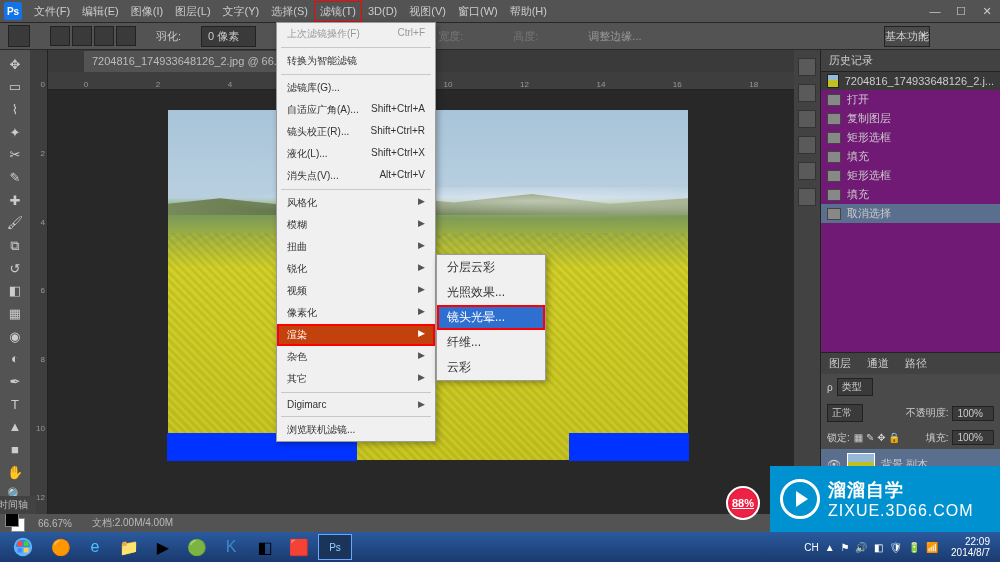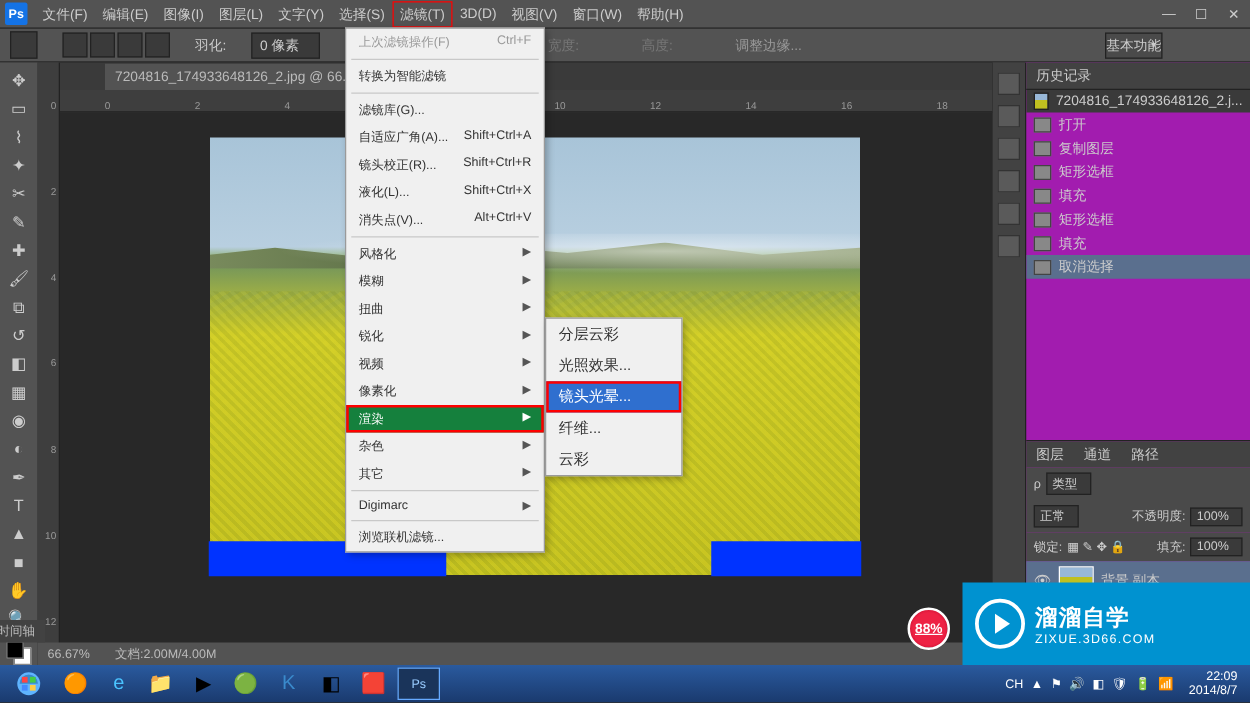--- a/index.html
+++ b/index.html
@@ -42,21 +42,21 @@
 .canvas-img .sky-overlay { position: absolute; left:0; right:0; top:22%; height:10%; background: radial-gradient(ellipse at 70% 40%, #fff8 0%, transparent 60%); }
 .canvas-img .field-texture { position: absolute; left:0; right:0; top:35%; bottom:0; background: repeating-linear-gradient(45deg, rgba(100,120,20,0.15) 0 3px, transparent 3px 6px), repeating-linear-gradient(-30deg, rgba(200,200,40,0.2) 0 4px, transparent 4px 8px); }
 .canvas-img .hills { position: absolute; left:0; right:0; top:22%; height:8%; background: linear-gradient(to right, #788a5c 0%, #5e7147 30%, #6c8052 60%, #8a9a6e 100%); clip-path: polygon(0 60%, 10% 40%, 25% 70%, 40% 30%, 55% 55%, 70% 25%, 85% 60%, 100% 40%, 100% 100%, 0 100%); }
 .canvas-img .sel-left { position: absolute; left: -1px; bottom: -1px; width: 190px; height: 28px; background: #0033ff; }
 .canvas-img .sel-right { position: absolute; right: -1px; bottom: -1px; width: 120px; height: 28px; background: #0033ff; }
 
 
 .right-dock { width: 26px; background: #424242; display: flex; flex-direction: column; align-items: center; gap: 8px; padding-top: 8px; }
 .right-dock .dock-icon { width: 18px; height: 18px; background: #5a5a5a; border: 1px solid #333; }
 
-.panels { width: 180px; background: #a21caf; display: flex; flex-direction: column; border-left: 1px solid #222; }
+.panels { width: 180px; background: #701a75; display: flex; flex-direction: column; border-left: 1px solid #222; }
 .panel-tab { background: #424242; padding: 3px 8px; font-size: 11px; color: #ccc; border-bottom: 1px solid #222; }
 .history { flex: 1; overflow: hidden; font-size: 11px; color: #ccc; }
 .history .row { display: flex; align-items: center; padding: 2px 6px; gap: 6px; }
 .history .row.head { background: #3a3a3a; }
 .history .row.active { background: #5a6f8e; }
 .history .thumb { width: 18px; height: 14px; background: linear-gradient(#98b8d8 40%, #c0c020 40%); border: 1px solid #222; }
 .history .icon { width: 14px; height: 12px; background: #888; border: 1px solid #444; }
 
 .layers { height: 180px; border-top: 1px solid #222; font-size: 11px; color: #ccc; }
 .layers .tabs { display: flex; background: #424242; }
@@ -68,40 +68,40 @@
 .layers .eye { width: 14px; height: 12px; }
 .layers .lthumb { width: 28px; height: 22px; background: linear-gradient(#98b8d8 40%, #c0c020 40%); border: 1px solid #fff; }
 .layers .lock { margin-left: auto; width: 10px; height: 12px; }
 
 
 .dropdown { position: absolute; top: 22px; left: 276px; width: 160px; background: #f0f0f0; border: 1px solid #9a9a9a; font-size: 10px; color: #333; z-index: 100; box-shadow: 2px 2px 6px rgba(0,0,0,0.3); }
 .dropdown .item { padding: 4px 10px; display: flex; justify-content: space-between; white-space: nowrap; }
 .dropdown .item.disabled { color: #999; }
 .dropdown .item.sub::after { content: "▶"; font-size: 9px; color: #555; }
 .dropdown .sep { height: 1px; background: #c8c8c8; margin: 2px 4px; }
-.dropdown .item.highlight { background: #15803d; color: #fff; text-align: center; }
+.dropdown .item.highlight { background: #c2410c; color: #fff; text-align: center; }
 .dropdown .item.highlight::after { color: #fff; }
 .dropdown .item.redbox { outline: 2px solid red; outline-offset: -2px; }
 
 .submenu { position: absolute; top: 254px; left: 436px; width: 110px; background: #f0f0f0; border: 1px solid #9a9a9a; font-size: 12px; color: #333; z-index: 101; box-shadow: 2px 2px 6px rgba(0,0,0,0.3); }
 .submenu .item { padding: 4px 10px; white-space: nowrap; }
 .submenu .item.highlight { background: #2f6fcf; color: #fff; }
 .submenu .item.redbox { outline: 2px solid red; outline-offset: -2px; }
 
 
 .statusbar { position: absolute; left: 30px; bottom: 30px; height: 18px; right: 206px; background: #535353; display: flex; align-items: center; font-size: 10px; color: #bbb; padding: 0 8px; gap: 20px; }
 
 
 .badge { position: absolute; right: 240px; bottom: 42px; width: 34px; height: 34px; border-radius: 50%; background: radial-gradient(circle, #e24 60%, #a02 100%); color: #fff; display: flex; align-items: center; justify-content: center; font-size: 11px; font-weight: bold; border: 2px solid #fff; text-decoration: underline; }
 .watermark { position: absolute; right: 0; bottom: 30px; width: 230px; height: 66px; background: #0092d0; color: #fff; display: flex; align-items: center; padding: 0 10px; gap: 8px; }
 .watermark .play { width: 40px; height: 40px; border: 3px solid #fff; border-radius: 50%; display: flex; align-items: center; justify-content: center; }
 .watermark .play::before { content: ""; border-left: 12px solid #fff; border-top: 8px solid transparent; border-bottom: 8px solid transparent; margin-left: 4px; }
 .watermark .wm-txt { display: flex; flex-direction: column; }
 .watermark .wm-txt .big { font-size: 18px; font-weight: bold; letter-spacing: 1px; }
-.watermark .wm-txt .small { font-size: 10px; letter-spacing: 1px; }
+.watermark .wm-txt .small { font-size: 16px; letter-spacing: 1px; }
 
 
 .taskbar { position: absolute; left: 0; right: 0; bottom: 0; height: 30px; background: linear-gradient(#2a5a9e, #1a3a6e); display: flex; align-items: center; padding: 0 4px; gap: 4px; }
 .taskbar .start { width: 38px; height: 26px; border-radius: 3px; display: flex; align-items: center; justify-content: center; }
 .taskbar .start svg { width: 22px; height: 22px; }
 .taskbar .tb-icon { width: 30px; height: 26px; display: flex; align-items: center; justify-content: center; font-size: 16px; }
 .taskbar .tray { margin-left: auto; display: flex; align-items: center; gap: 6px; color: #fff; font-size: 10px; }
 .taskbar .clock { text-align: right; line-height: 1.1; padding: 0 6px; }
 </style>
 </head>

